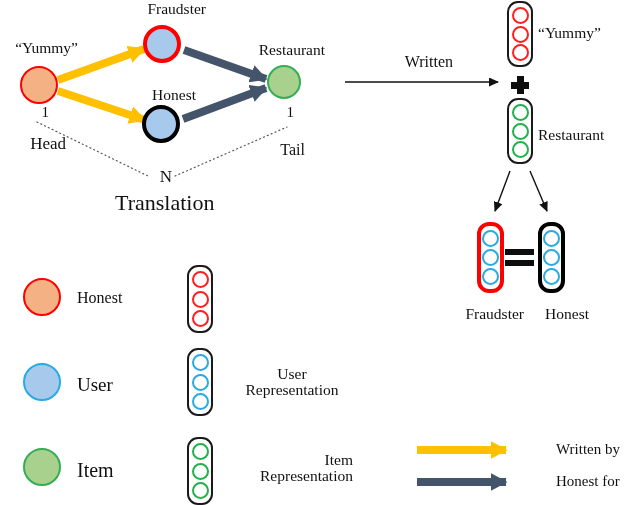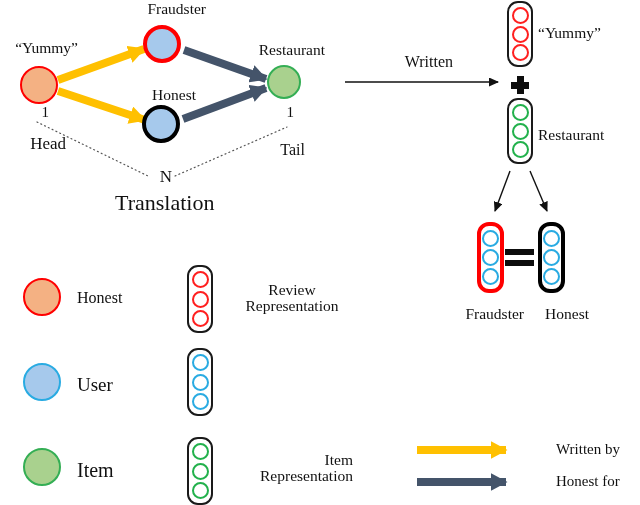--- a/index.html
+++ b/index.html
@@ -126,27 +126,27 @@
   <div class="txt" style="left:77px;top:374px;font-size:19px;">User</div>
 
   <div class="node" style="left:23px;top:448px;width:38px;height:38px;background:#A9D18E;border:2px solid #34AE54;"></div>
   <div class="txt" style="left:77px;top:459px;font-size:20px;">Item</div>
 
   <div class="capsule" style="left:187px;top:265px;width:26px;height:68px;">
     <span class="dot red"></span>
     <span class="dot red"></span>
     <span class="dot red"></span>
   </div>
-  <div class="rep-label" style="left:231px;top:282px;">Review Representation</div>
 
   <div class="capsule" style="left:187px;top:348px;width:26px;height:68px;">
     <span class="dot cyan"></span>
     <span class="dot cyan"></span>
     <span class="dot cyan"></span>
   </div>
+  <div class="rep-label" style="left:231px;top:366px;">User Representation</div>
 
   <div class="capsule" style="left:187px;top:437px;width:26px;height:68px;">
     <span class="dot green"></span>
     <span class="dot green"></span>
     <span class="dot green"></span>
   </div>
   <div class="rep-label" style="left:231px;top:452px;text-align:right;">Item Representation</div>
 
   <div class="txt" style="left:556px;top:441px;font-size:15px;">Written by</div>
   <div class="txt" style="left:556px;top:473px;font-size:15px;">Honest for</div>

